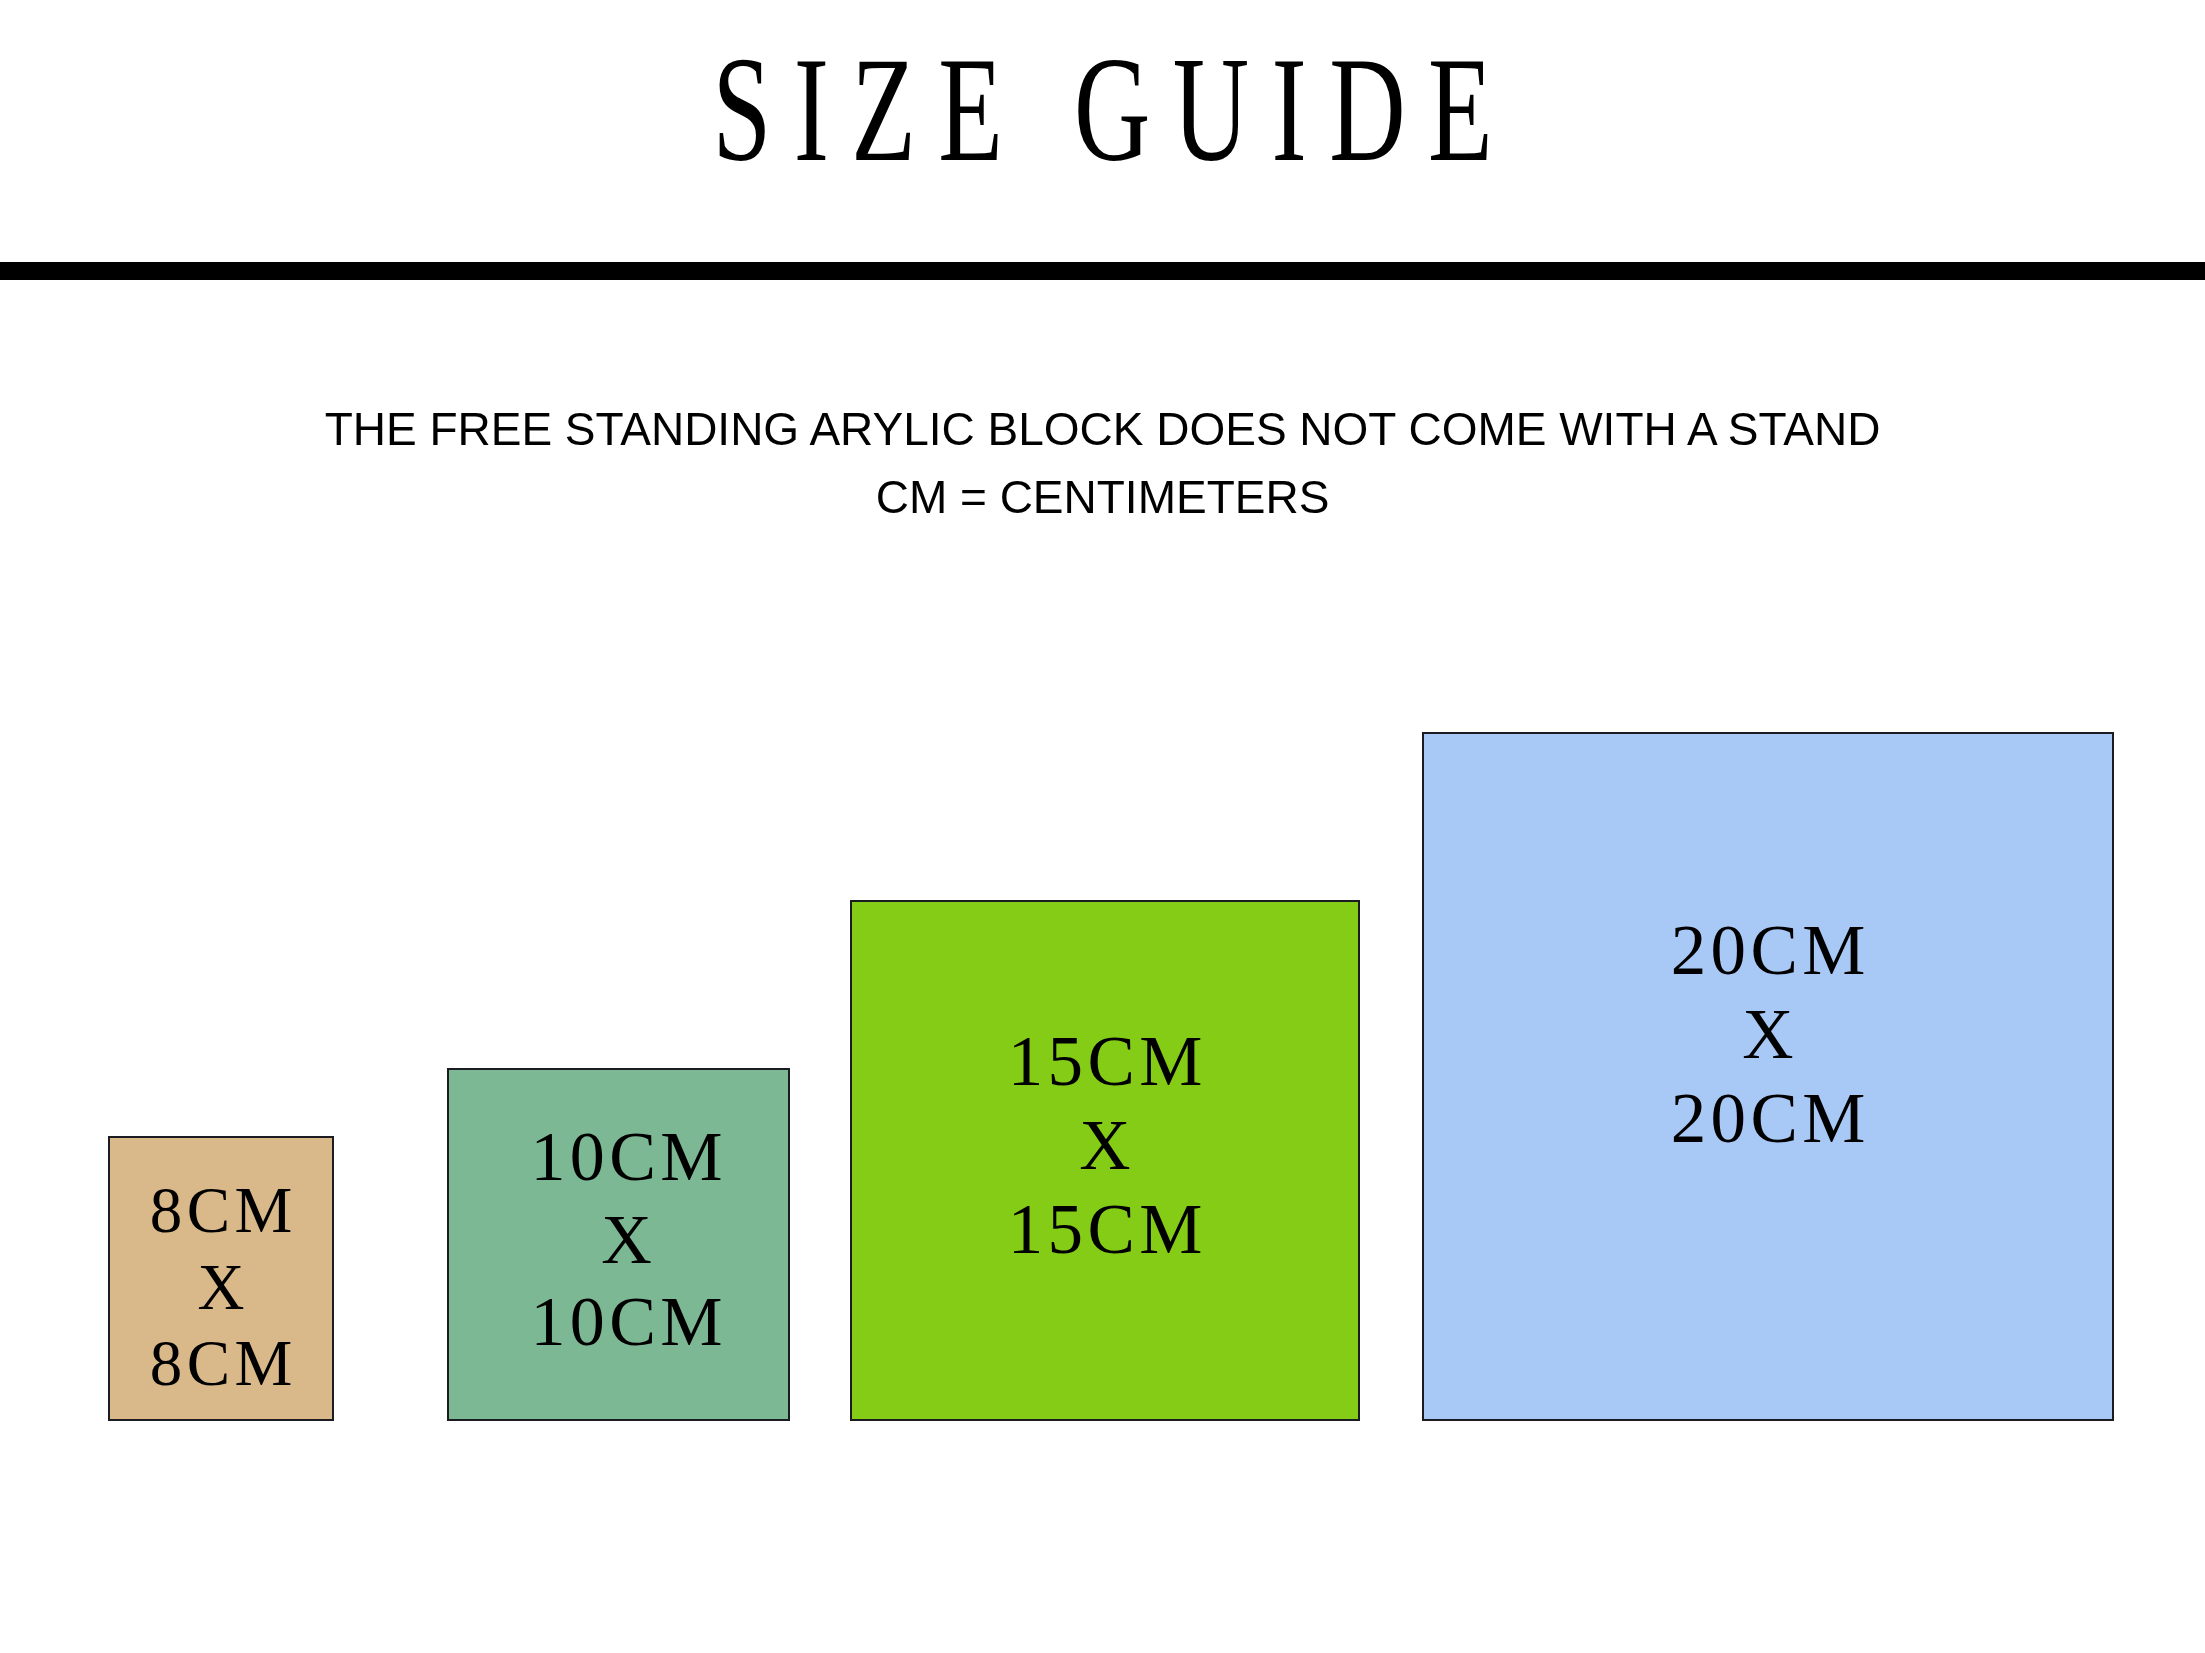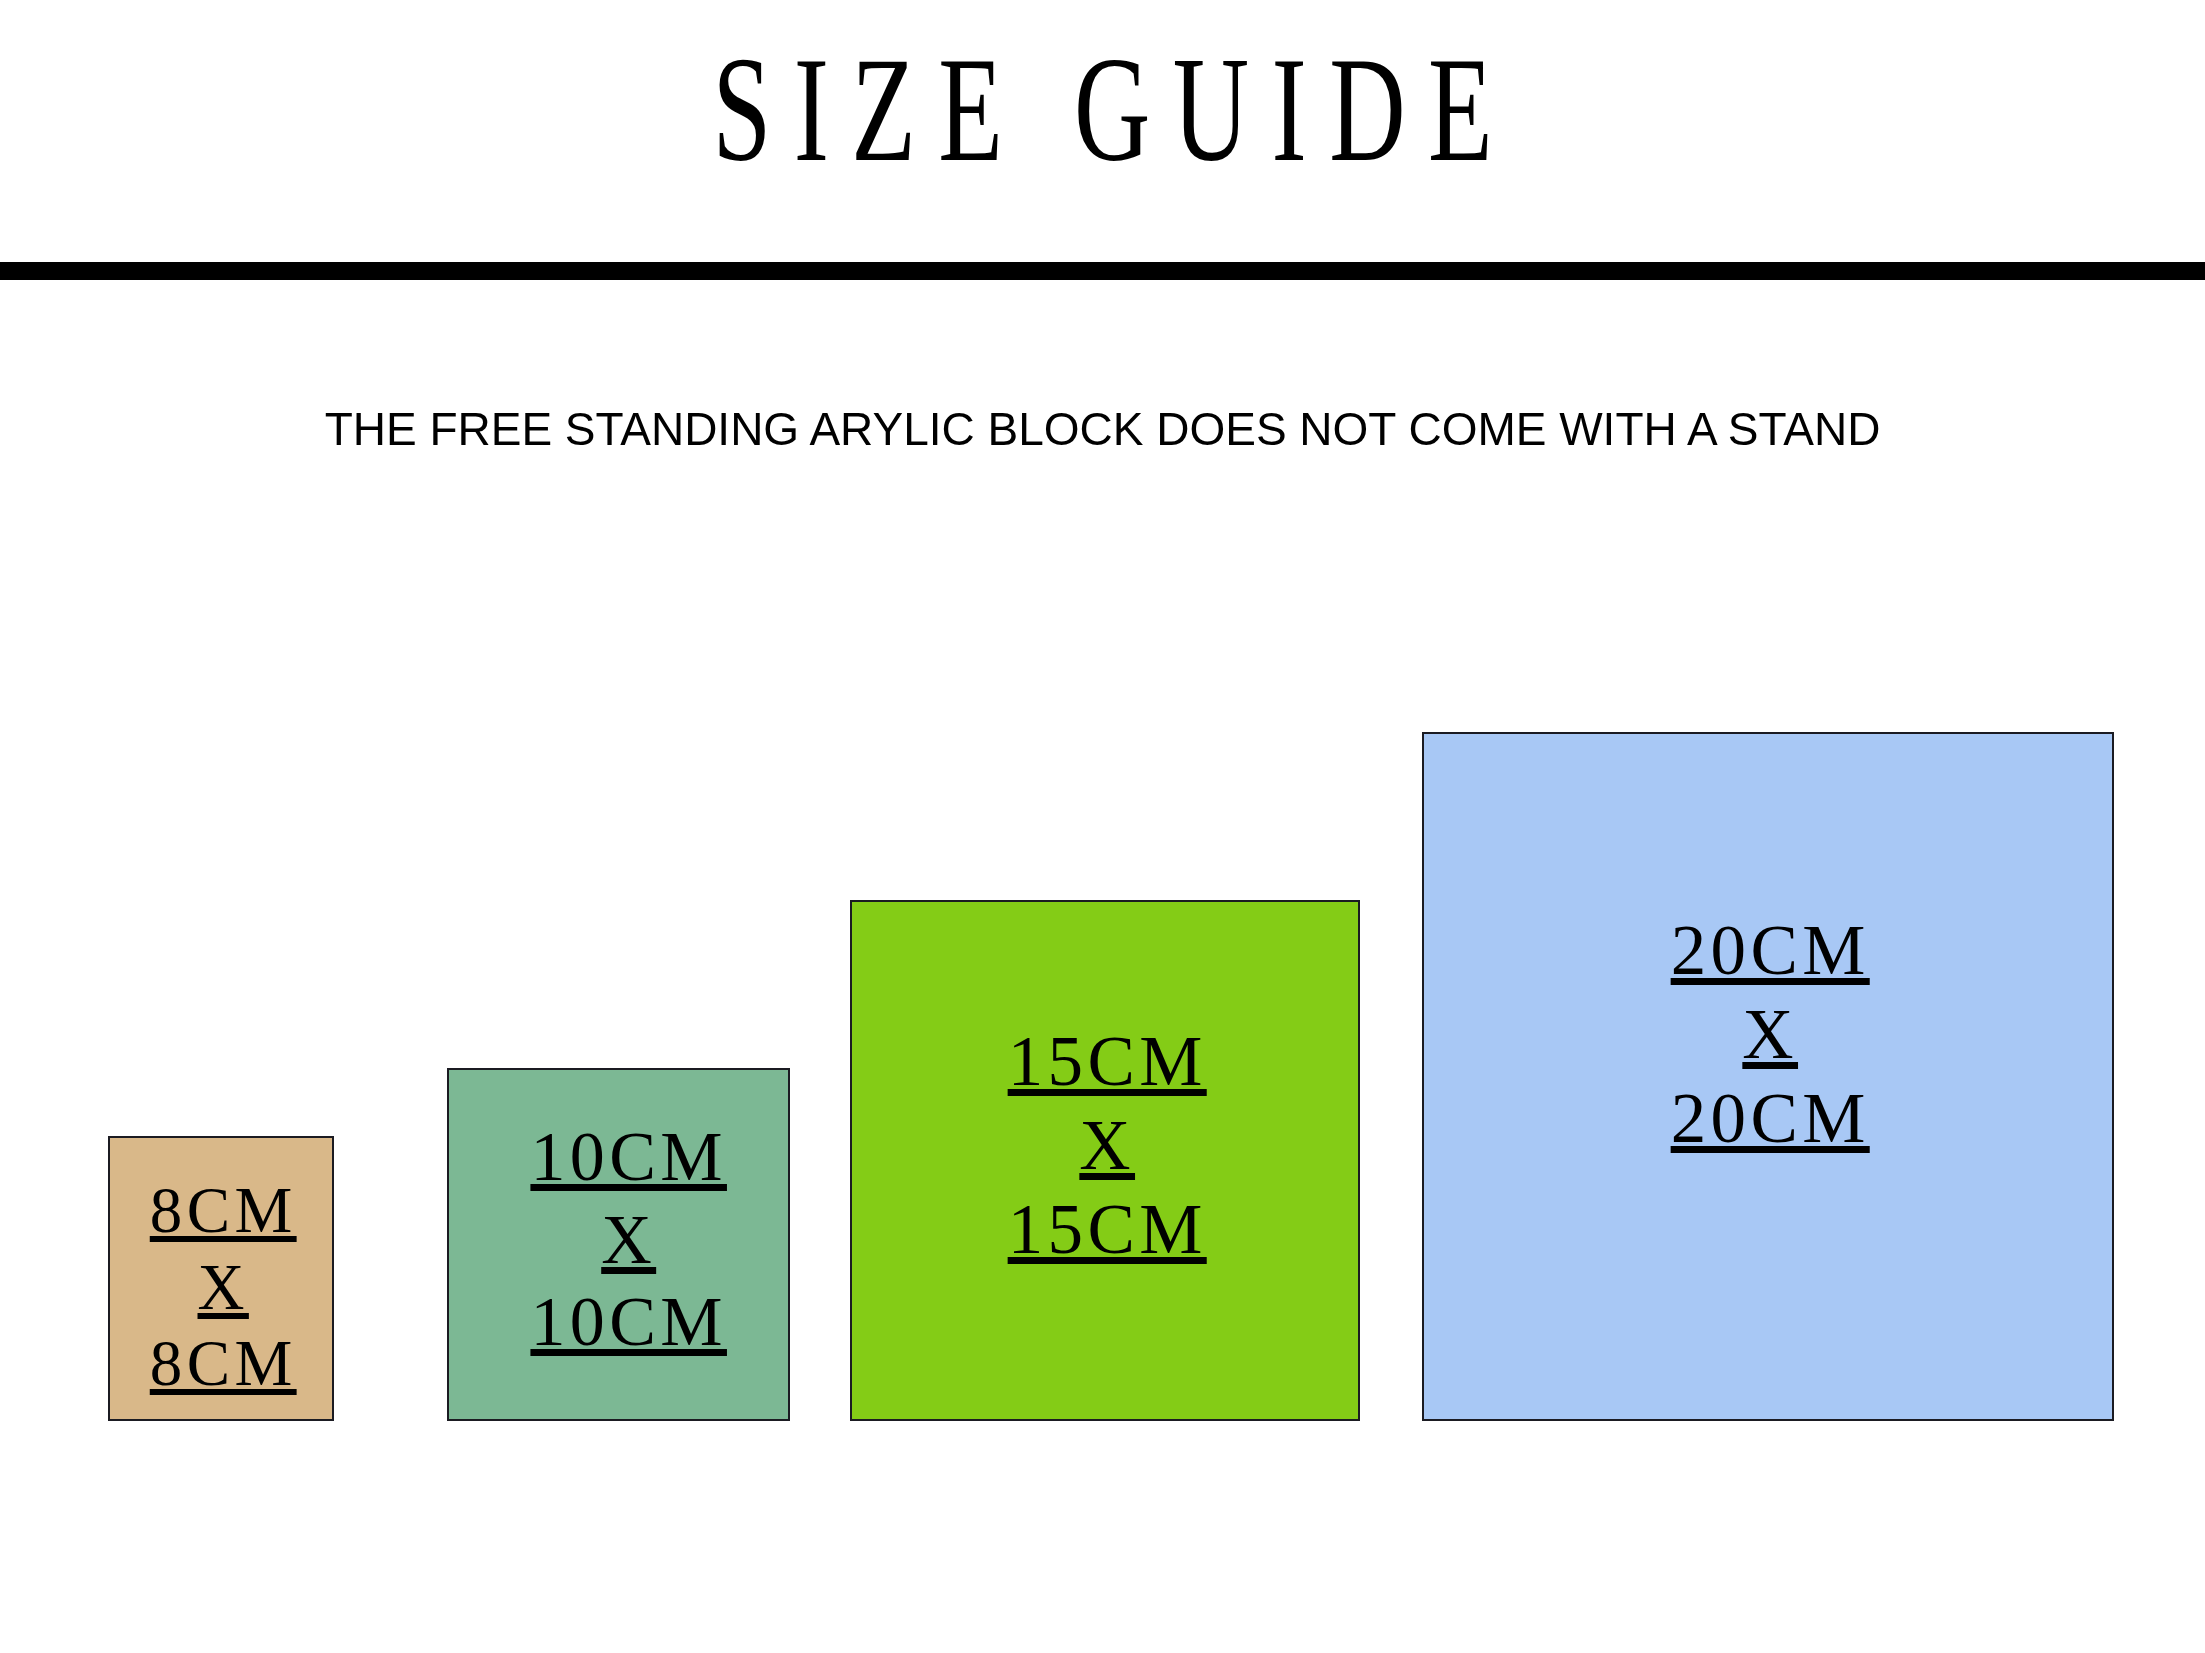--- a/index.html
+++ b/index.html
@@ -83,21 +83,21 @@
   .size-label {
     font-family: "Liberation Serif", serif;
     color: #000000;
     text-align: center;
     letter-spacing: 4.4px;
     text-indent: 4.4px;
     line-height: 1.18;
     white-space: nowrap;
     user-select: none;
   }
-  .size-label .lbl-row { display: block; text-decoration: underline; }
+  .size-label .lbl-row { display: block; }
 
   
   #square-8   { left: 108px;  top: 1136px; width: 226px; height: 285px; }
   #square-10  { left: 447px;  top: 1068px; width: 343px; height: 353px; }
   #square-15  { left: 850px; top: 900px; width: 510px; height: 521px; }
   #square-20  { left: 1422px; top: 732px;  width: 692px; height: 689px; }
 
   #square-8  .size-label { font-size: 65px;  margin-top: 34px; }
   #square-10 .size-label { font-size: 70px;  margin-top: 46px; }
   #square-15 .size-label { font-size: 71px;  margin-top: 118px; }
@@ -105,20 +105,21 @@
 </style>
 </head>
 <body>
 
 <div id="page-title">SIZE GUIDE</div>
 
 <div id="title-divider" style="background: rgb(0, 0, 0);"></div>
 
 <div id="intro-notes">
   <div class="note-line">THE FREE STANDING ARYLIC BLOCK DOES NOT COME WITH A STAND</div>
+  <div class="note-line">CM = CENTIMETERS</div>
 </div>
 
 <div id="size-chart">
 
   <div class="size-square" id="square-8" style="background: rgb(217, 184, 137); border-color: rgb(27, 27, 34);">
     <div class="size-label">
       <span class="lbl-row">8CM</span>
       <span class="lbl-row">X</span>
       <span class="lbl-row">8CM</span>
     </div>

